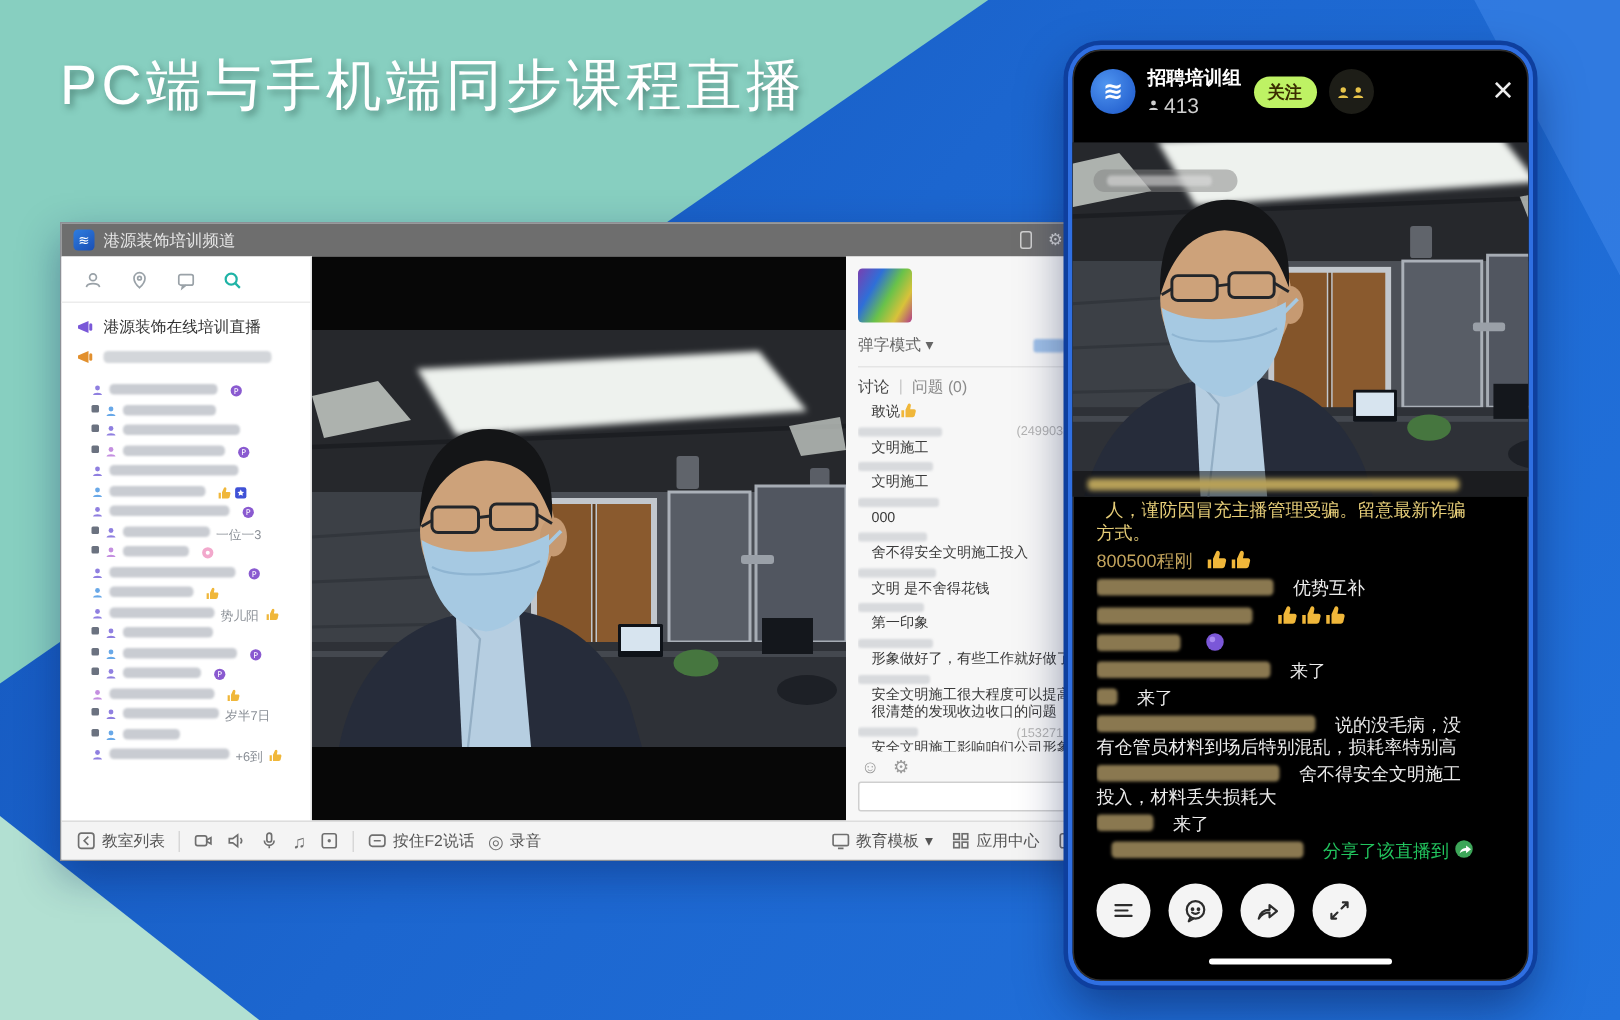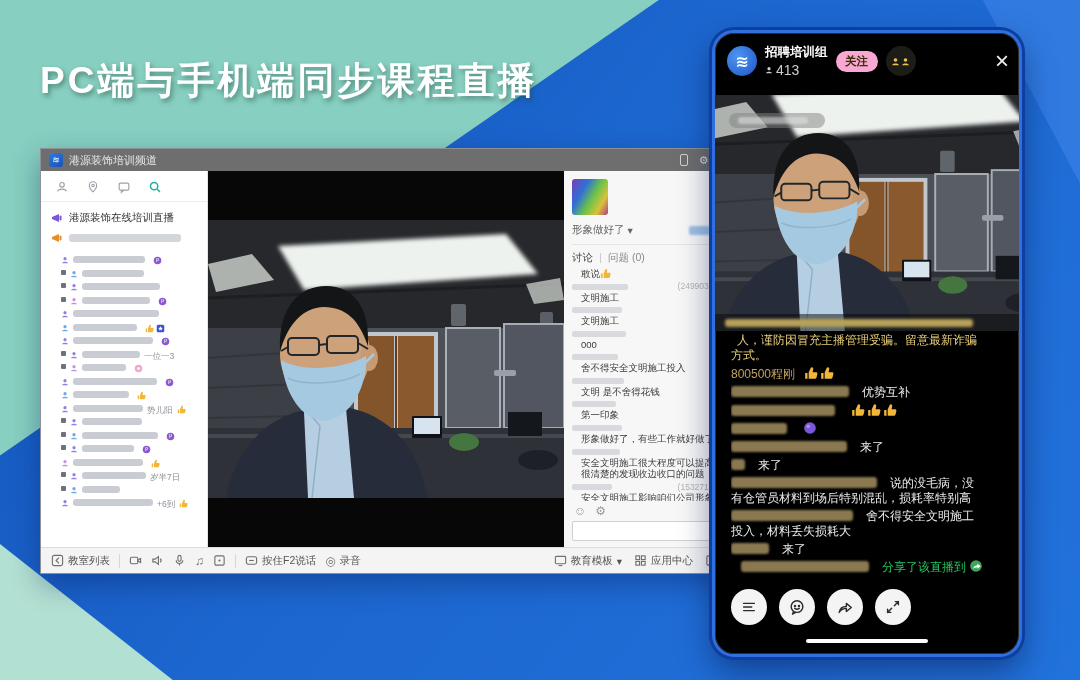--- a/index.html
+++ b/index.html
@@ -3,21 +3,21 @@
 <meta charset="utf-8">
 <style>
   html,body{margin:0;padding:0;background:#10316e;}
   *{box-sizing:border-box;}
   .stage{position:relative;width:1080px;height:680px;overflow:hidden;
     font-family:"Liberation Sans","DejaVu Sans",sans-serif;
     background:linear-gradient(128deg,#1353b8 0%,#1c66cf 45%,#2272dc 100%);}
   .bg-teal{position:absolute;inset:0;background:#87cfc0;clip-path:polygon(0 0,61% 0,0 67%);}
   .bg-mint{position:absolute;inset:0;background:#b2e0d2;clip-path:polygon(0 80%,16% 100%,0 100%);}
   .bg-lightblue{position:absolute;inset:0;background:#3b82e6;opacity:.65;clip-path:polygon(91% 0,100% 0,100% 27%);}
-  .headline{position:absolute;left:40px;top:56px;font-size:37px;font-weight:bold;color:#fff;
+  .headline{position:absolute;left:40px;top:32px;font-size:37px;font-weight:normal;color:#fff;
     letter-spacing:3px;text-shadow:2px 3px 5px rgba(30,70,60,.5);z-index:2;}
 
   
   .pc{position:absolute;left:40px;top:148px;width:735px;height:426px;background:#fff;
     border:1px solid #8c9096;box-shadow:0 10px 26px rgba(8,30,90,.38);display:flex;flex-direction:column;z-index:3;}
   .pc-titlebar{height:22px;background:#6e6e6e;display:flex;align-items:center;padding:0 8px;gap:6px;flex:none;}
   .pc-logo{width:14px;height:14px;border-radius:3px;background:linear-gradient(145deg,#2e7de0,#1b4fb4);
     display:flex;align-items:center;justify-content:center;color:#fff;font-size:9px;line-height:1;}
   .pc-title{font-size:11px;color:#e6e6e6;}
   .pc-controls{margin-left:auto;display:flex;align-items:center;gap:11px;color:#d8d8d8;font-size:11px;}
@@ -76,21 +76,21 @@
     border-radius:22px;border:3px solid #2f6fe2;
     box-shadow:0 0 0 3px #0e3f9e,0 14px 32px rgba(5,20,70,.5),inset 0 0 0 1px rgba(255,255,255,.18);
     overflow:hidden;z-index:5;}
   .ph-head{position:absolute;top:11px;left:12px;right:10px;display:flex;align-items:center;gap:8px;z-index:6;}
   .ph-logo{width:30px;height:30px;border-radius:50%;background:radial-gradient(circle at 35% 35%,#4f95f0,#1b55c8);
     display:flex;align-items:center;justify-content:center;color:#fff;font-size:16px;font-weight:bold;flex:none;}
   .ph-names{display:flex;flex-direction:column;gap:1px;}
   .ph-chan{font-size:12.5px;color:#fff;font-weight:600;}
   .ph-viewers{display:flex;align-items:center;gap:3px;font-size:14px;color:#cfcfcf;}
   .ph-viewers svg{width:8px;height:8px;color:#cfcfcf;}
-  .follow{width:42px;height:21px;border-radius:11px;background:#f9a8d4;color:#3a2d00;font-size:11.5px;
+  .follow{width:42px;height:21px;border-radius:11px;background:#bef264;color:#3a2d00;font-size:11.5px;
     font-weight:bold;display:flex;align-items:center;justify-content:center;flex:none;}
   .rank-badge{width:30px;height:30px;border-radius:50%;background:rgba(32,32,26,.9);
     display:flex;align-items:center;justify-content:center;gap:1px;flex:none;}
   .rank-badge svg{width:9px;height:9px;color:#e8c44a;}
   .ph-close{margin-left:auto;color:#ededed;font-size:24px;line-height:1;font-weight:300;}
   .ph-notice{position:absolute;top:80px;left:14px;width:96px;height:15px;border-radius:8px;
     background:rgba(130,130,130,.5);z-index:5;display:flex;align-items:center;padding:0 9px;}
   .ph-notice .nbar2{width:70px;height:7px;border-radius:3px;background:rgba(225,225,225,.55);filter:blur(1px);}
   .ph-video{position:absolute;top:62px;left:0;right:0;height:236px;overflow:hidden;background:#101013;}
   .ph-video svg{width:100%;height:100%;display:block;}
@@ -508,21 +508,21 @@
 
       <div class="pc-video">
         <svg width="356" height="278" viewBox="0 0 356 278">
             <use href="#scene"></use>
           </svg>
       </div>
 
       <div class="pc-right">
         <div class="thumb"></div>
         <div class="mode-row">
-          <span>形象做好了</span>
+          <span>弹字模式</span>
           <span>▾</span>
           <div class="blue-links">
             <span class="blink"></span>
             <span class="blink"></span>
             <span class="blink"></span>
           </div>
         </div>
         <div class="tabs-row">
           <span>讨论</span>
           <span class="tab-sep"></span>

